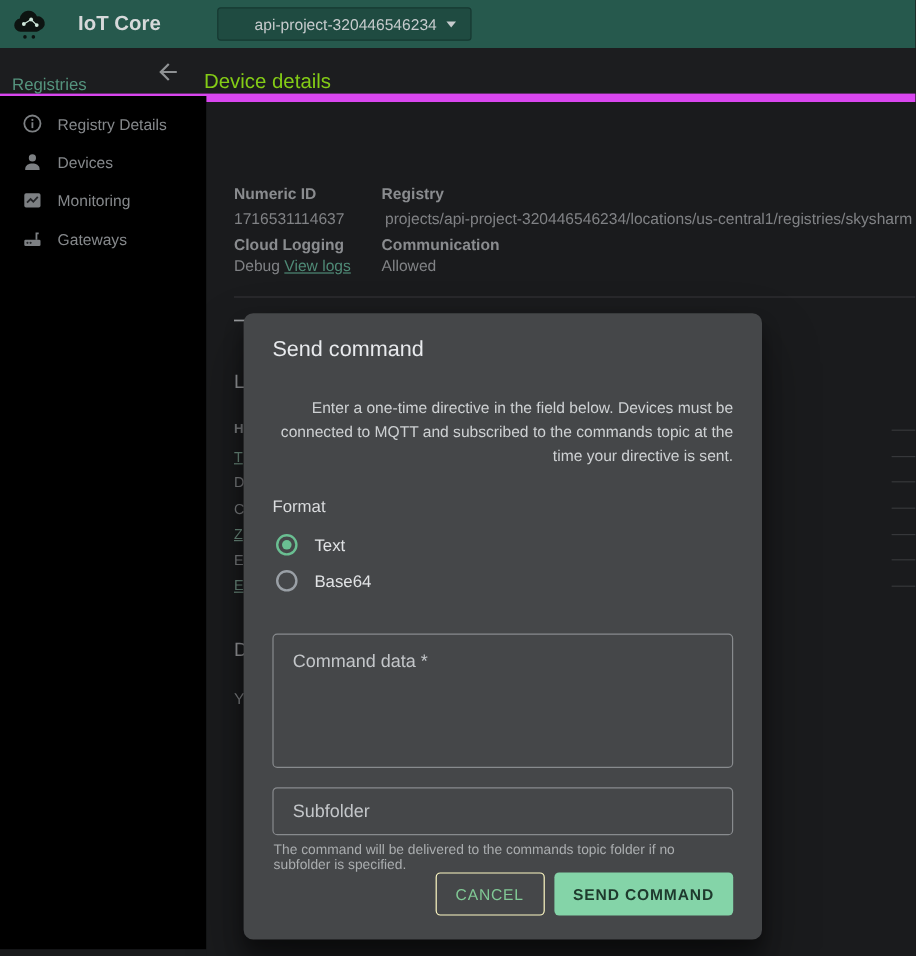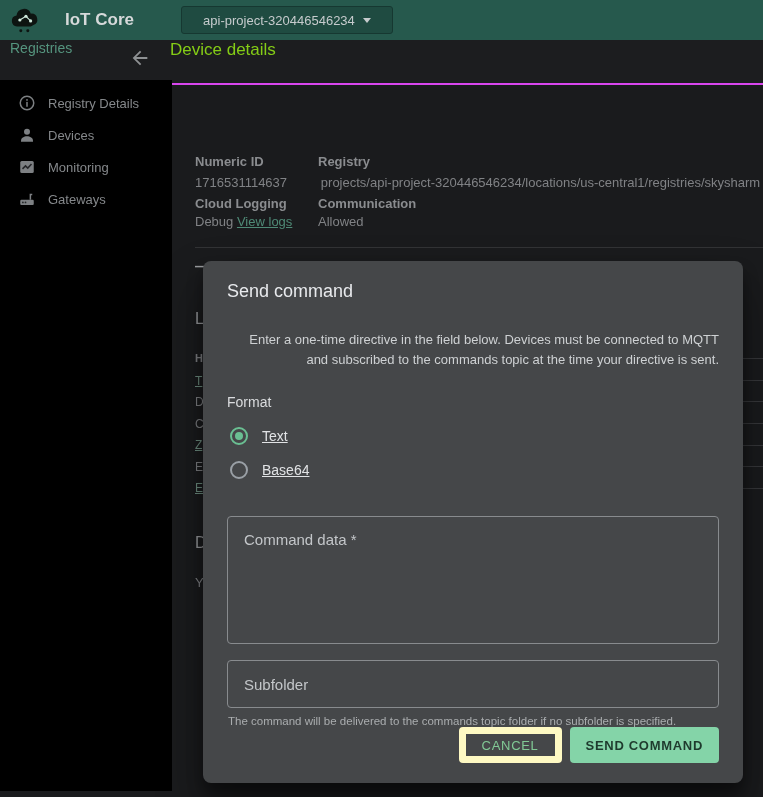--- a/index.html
+++ b/index.html
@@ -14,30 +14,30 @@
   
   .topbar {
     position:absolute; left:0; top:0; width:763px; height:40px;
     background:#26594d; display:flex; align-items:center; padding:0 8px;gap:17px;
   }
   .logo { width:34px; height:30px; margin-right:6px; flex:none; display:flex; align-items:center; }
   .app-title { color:#d6d9da; font-size:17px; font-weight:bold; margin-right:30px; white-space:nowrap; }
   .project-selector {
     width:212px; height:28px; background:#1f4b41; border:1px solid #163831;
     border-radius:3px; color:#c6cbcd; font-size:13px; display:flex;
-    align-items:center; justify-content:center; padding:12px 12px;
+    align-items:center; justify-content:flex-end; padding:12px 12px;
     font-family:inherit; cursor:pointer;
   }
   .caret { width:0; height:0; border-left:4px solid transparent; border-right:4px solid transparent; border-top:5px solid #c6cbcd; margin-left:8px; }
 
   
   .header2 {
     position:absolute; left:0; top:40px; width:763px; height:45px;
-    background:#1c1d1f; border-bottom:2px solid #d946ef;
-    display:flex; align-items:flex-start;
+    background:#1c1d1f; border-bottom:7px solid #d946ef;
+    display:flex; align-items:flex-end;
   }
   .breadcrumb { color:#55947e; font-size:14px; margin-left:10px; width:104px; text-decoration:none; cursor:pointer; }
   .back-btn { background:none; border:none; color:#8e9193; width:36px; height:36px; margin-left:8px; padding:0; display:flex; align-items:center; justify-content:center; cursor:pointer; }
   .page-title { color:#84cc16; font-size:17px; font-weight:500; margin:0 0 0 12px; }
 
   
   .sidebar {
     position:absolute; left:0; top:80px; width:172px; height:711px;
     background:#000000; padding-top:7px;
   }
@@ -58,48 +58,48 @@
   .frag-h1 { left:23px; top:224px; color:#9b9da0; font-size:16px; font-weight:500; }
   .frag-row { left:23px; color:#7f8184; font-size:12px; }
   .frag-row.u { text-decoration:underline; color:#6f8f82; cursor:pointer; }
   .frag-row.b { font-weight:bold; font-size:11px; }
   .rline { left:571px; width:20px; height:1px; background:#36373a; }
   .frag-h2 { left:23px; top:448px; color:#9b9da0; font-size:16px; font-weight:500; }
   .frag-txt { left:23px; top:489px; color:#808285; font-size:13px; }
 
   
   .dialog {
-    position:absolute; left:203px; top:261px; width:540px; height:522px;
+    position:absolute; left:203px; top:261px; width:432px; height:522px;
     background:#454749; border-radius:8px; padding:20px 24px;
     box-shadow:0 11px 15px rgba(0,0,0,.4), 0 24px 46px rgba(0,0,0,.35);
     display:flex; flex-direction:column;
   }
   .dlg-title { color:#e8eaed; font-size:18px; font-weight:500; margin:0 0 28px 0; }
   .dlg-desc { color:#ced1d3; font-size:13px; line-height:20px; margin:0 0 24px 0;text-align:right; }
   .fmt-label { color:#dadcde; font-size:14px; margin:0 0 14px 0; }
   .radio-row { display:flex; align-items:center; height:24px; margin-bottom:10px; cursor:pointer; }
   .radio { width:18px; height:18px; border:2px solid #9aa0a6; border-radius:50%; margin:0 14px 0 3px; position:relative; flex:none; }
   .radio.selected { border-color:#6abf92; }
   .radio.selected::after { content:''; position:absolute; inset:3px; background:#6abf92; border-radius:50%; }
-  .radio-lbl { color:#e1e3e5; font-size:14px;text-decoration:underline; }
+  .radio-lbl { color:#e1e3e5; font-size:14px; }
   .cmd-textarea {
     margin-top:24px; width:100%; height:130px; background:transparent;
     border:1px solid #888b8e; border-radius:4px; resize:none; outline:none;
     padding:14px 16px; color:#e8eaed; font-size:15px; font-family:inherit;
   }
   .sub-input {
     margin-top:16px; width:100%; height:48px; background:transparent;
     border:1px solid #888b8e; border-radius:4px; outline:none;
     padding:0 16px; color:#e8eaed; font-size:15px; font-family:inherit;
   }
   .cmd-textarea::placeholder, .sub-input::placeholder { color:#c3c6c9; opacity:1; }
   .helper { color:#aaadaf; font-size:11.5px; margin:7px 0 0 1px; }
   .actions { margin-top:auto; display:flex; justify-content:flex-end; gap:8px; }
   .btn { height:36px; border-radius:4px; font-size:13px; letter-spacing:.7px; padding:0 16px; cursor:pointer; font-family:inherit; }
-  .btn-cancel { background:transparent; border:7px solid #fef9c3; color:#81c995; font-weight:500; }
+  .btn-cancel { background:transparent; border:1px solid #fef9c3; color:#81c995; font-weight:500; }
   .btn-send { background:#84d4a8; border:none; color:#1e3a2d; font-weight:bold; }
 </style>
 </head>
 <body>
 
 <header class="topbar">
   <span class="logo">
     <svg viewBox="0 0 36 30" width="34" height="28">
       <path d="M9.5 22a6 6 0 0 1-.6-11.9A8 8 0 0 1 24.3 8.2 6.3 6.3 0 0 1 27 20.4c-1 .9-2.4 1.6-4 1.6z" fill="#0d1411"></path>
       <circle cx="12.5" cy="15" r="1.7" fill="#cfe8db"></circle>

